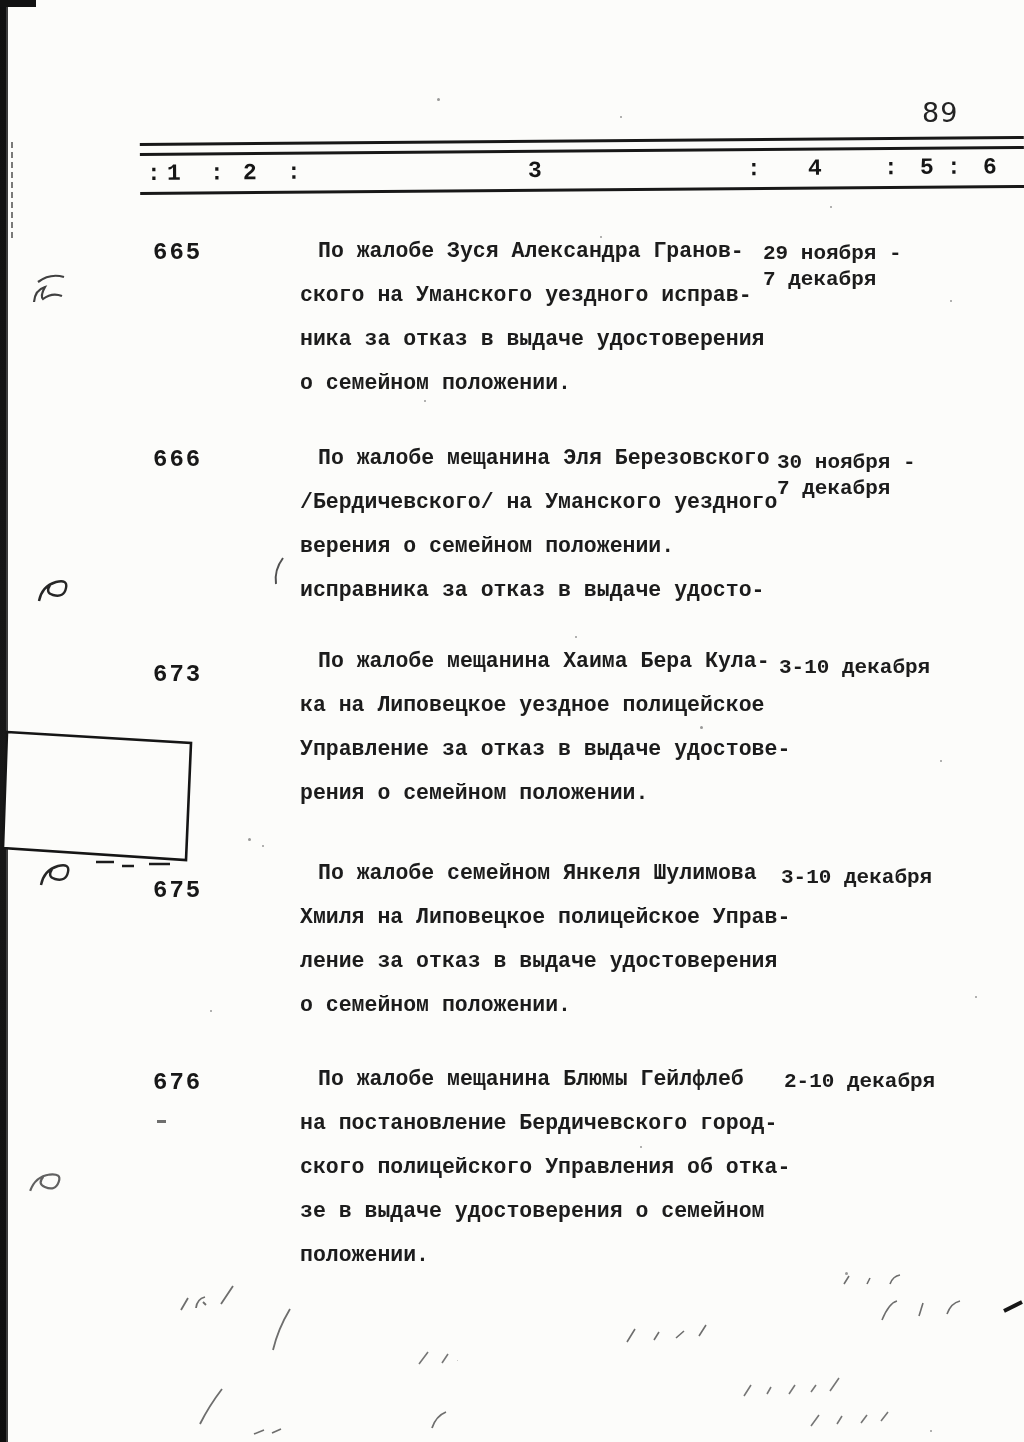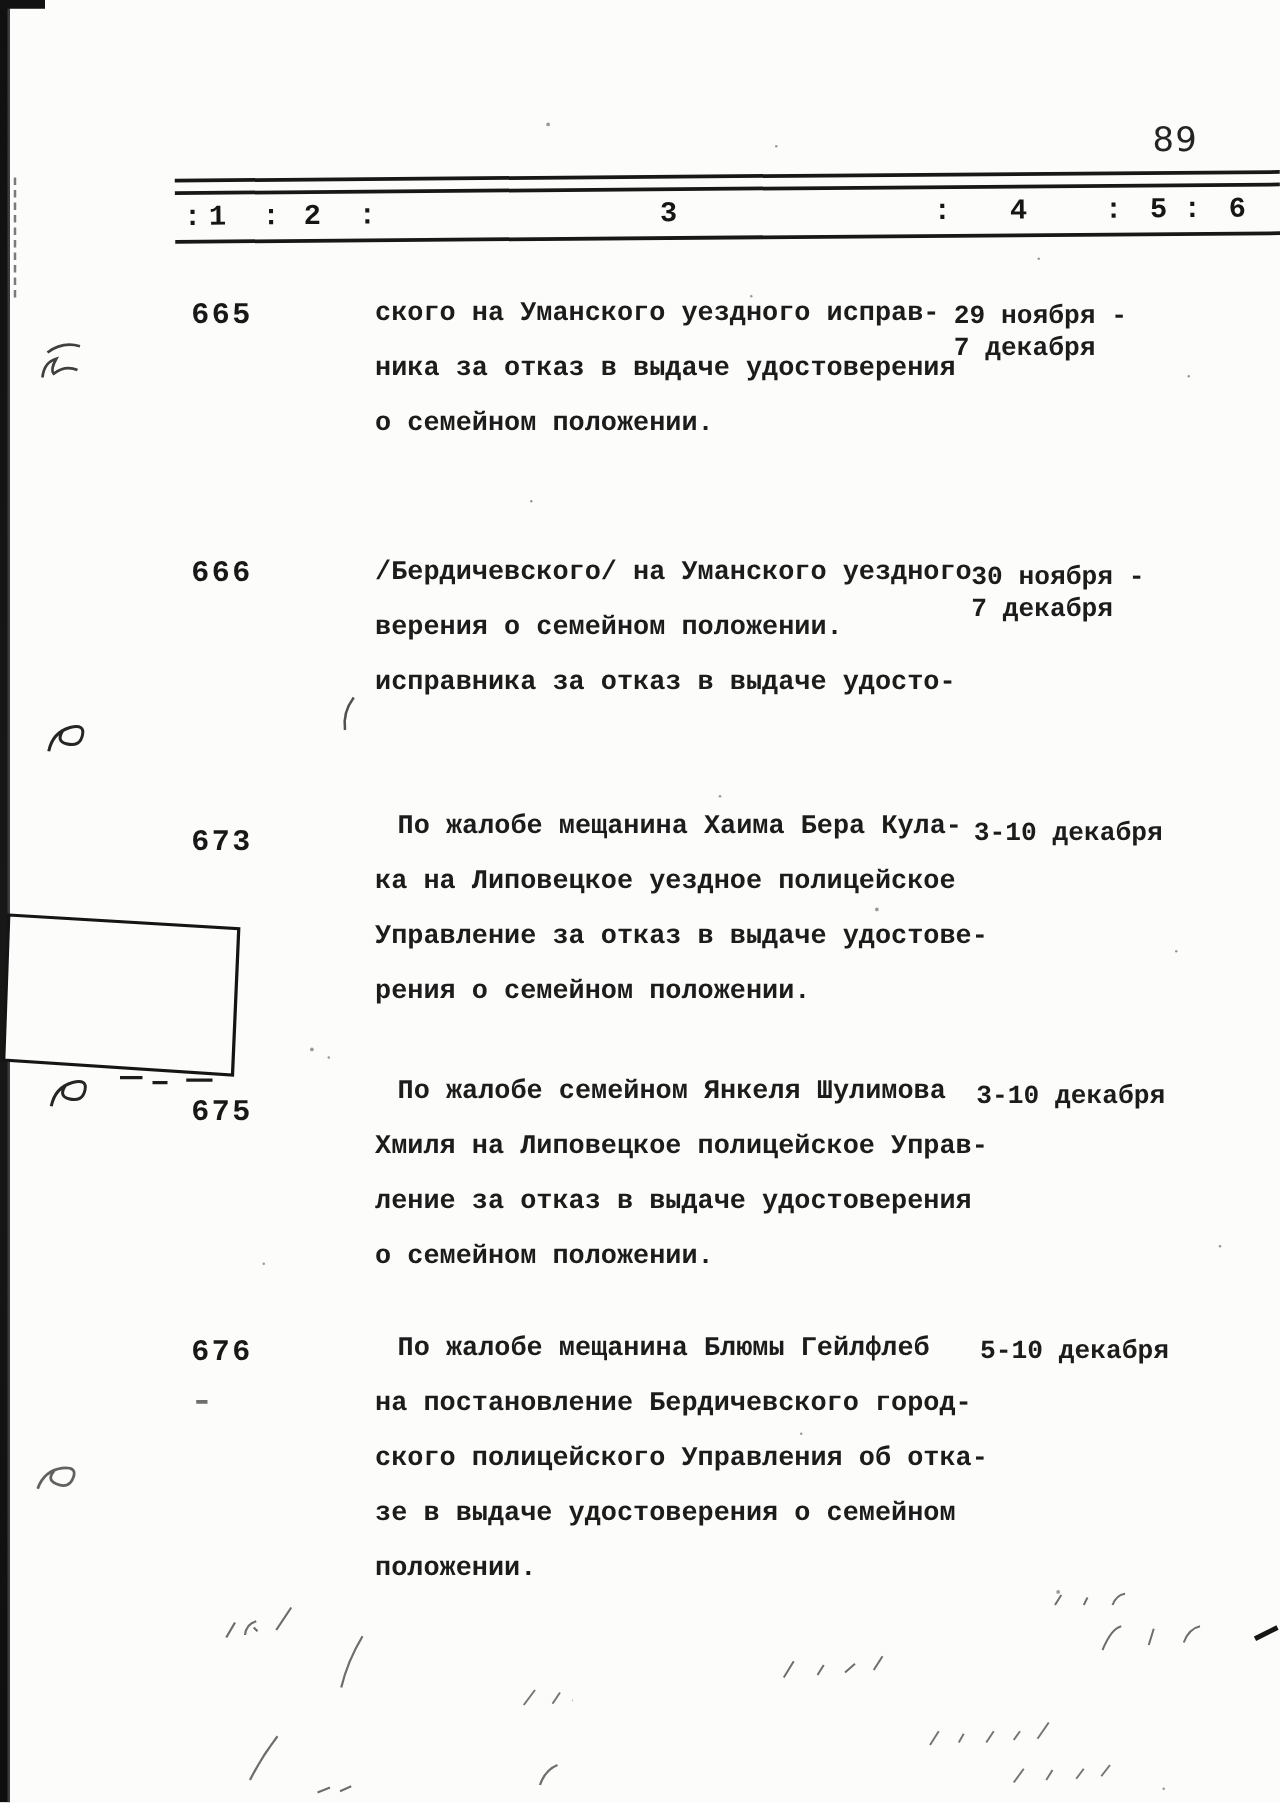--- a/index.html
+++ b/index.html
@@ -69,33 +69,35 @@
     <span class="hcell" style="left:668px">4</span>
     <span class="hcell" style="left:744px">:</span>
     <span class="hcell" style="left:780px">5</span>
     <span class="hcell" style="left:807px">:</span>
     <span class="hcell" style="left:843px">6</span>
   </div>
 
   <section class="entry" style="top:229px">
     <div class="enum" style="top:10px">665</div>
     <div class="etext">
+      <div class="tline indent">По жалобе Зуся Александра Гранов-</div>
       <div class="tline">ского на Уманского уездного исправ-</div>
       <div class="tline">ника за отказ в выдаче удостоверения</div>
       <div class="tline">о семейном положении.</div>
     </div>
     <div class="edate" style="left:763px;top:12px">
       <div class="dline">29 ноября -</div>
       <div class="dline">7 декабря</div>
     </div>
   </section>
 
   <section class="entry" style="top:436px">
     <div class="enum" style="top:10px">666</div>
     <div class="etext">
+      <div class="tline indent">По жалобе мещанина Эля Березовского</div>
       <div class="tline">/Бердичевского/ на Уманского уездного</div>
       <div class="tline">верения о семейном положении.</div>
       <div class="tline">исправника за отказ в выдаче удосто-</div>
     </div>
     <div class="edate" style="left:777px;top:14px">
       <div class="dline">30 ноября -</div>
       <div class="dline">7 декабря</div>
     </div>
   </section>
 
@@ -128,21 +130,21 @@
   <section class="entry" style="top:1057px">
     <div class="enum" style="top:12px">676</div>
     <div class="etext">
       <div class="tline indent">По жалобе мещанина Блюмы Гейлфлеб</div>
       <div class="tline">на постановление Бердичевского город-</div>
       <div class="tline">ского полицейского Управления об отка-</div>
       <div class="tline">зе в выдаче удостоверения о семейном</div>
       <div class="tline">положении.</div>
     </div>
     <div class="edate" style="left:784px;top:12px">
-      <div class="dline">5-10 декабря</div>
+      <div class="dline">2-10 декабря</div>
     </div>
   </section>
 
   <div class="dash-small"></div>
 
   <svg class="patch" width="200" height="150" viewBox="0 0 200 150">
     <polygon points="7,6 191,17 186,134 3,122" fill="#fcfcfa" stroke="#151515" stroke-width="2.6"></polygon>
     <path d="M96 136 h18 M122 140 h12 M149 138 h21" stroke="#1c1c1c" stroke-width="2.6" fill="none"></path>
   </svg>
 

